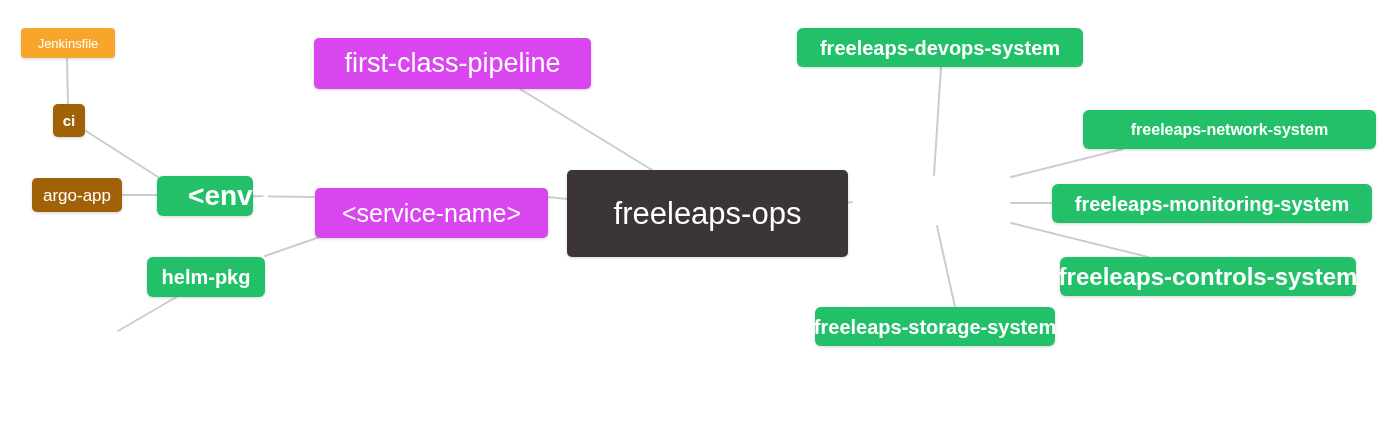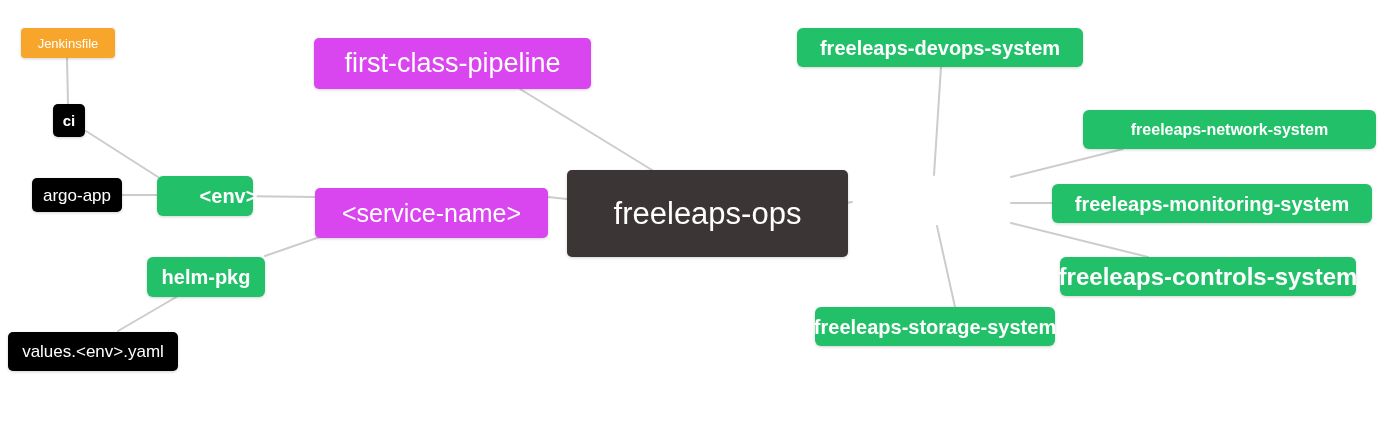--- a/index.html
+++ b/index.html
@@ -35,27 +35,27 @@
     border-radius: 6px;
     box-shadow: 0 1px 3px rgba(0,0,0,0.18);
     white-space: nowrap;
     cursor: pointer;
     box-sizing: border-box;
     line-height: 1;
   }
   .c-blue   { background: #d946ef; }
   .c-green  { background: #23c06a; font-weight: bold; }
   .c-orange { background: #f7a62b; }
-  .c-red    { background: #000000; }
+  .c-red    { background: #a16207; }
   .c-dark   { background: #3b3535; }
 
   .n-jenkinsfile { left: 21px;  top: 28px;  width: 94px;  height: 30px; font-size: 13px; border-radius: 4px; }
   .n-ci          { left: 53px;  top: 104px; width: 32px;  height: 33px; font-size: 15px; font-weight: 700; border-radius: 5px; }
   .n-argo-app    { left: 32px;  top: 178px; width: 90px;  height: 34px; font-size: 17px; border-radius: 5px; }
-  .n-env         { left: 157px; top: 176px; width: 96px;  height: 40px; font-size: 20px; padding-left: 47px; }
+  .n-env         { left: 157px; top: 176px; width: 96px;  height: 40px; font-size: 28px; padding-left: 47px; }
   .n-helm-pkg    { left: 147px; top: 257px; width: 118px; height: 40px; font-size: 20px; }
   .n-values      { left: 8px;   top: 332px; width: 170px; height: 39px; font-size: 17px; border-radius: 5px; }
   .n-pipeline    { left: 314px; top: 38px;  width: 277px; height: 51px; font-size: 27px; border-radius: 5px; }
   .n-service     { left: 315px; top: 188px; width: 233px; height: 50px; font-size: 25px; border-radius: 5px; }
   .n-ops         { left: 567px; top: 170px; width: 281px; height: 87px; font-size: 31px; border-radius: 5px; }
   .n-manifests   { left: 851px; top: 175px; width: 160px; height: 51px; font-size: 25px; border-radius: 5px; }
   .n-devops      { left: 797px;  top: 28px;  width: 286px; height: 39px; font-size: 20px; }
   .n-network     { left: 1083px; top: 110px; width: 293px; height: 39px; font-size: 16px; text-align: center; }
   .n-monitoring  { left: 1052px; top: 184px; width: 320px; height: 39px; font-size: 20px; }
   .n-controls    { left: 1060px; top: 257px; width: 296px; height: 39px; font-size: 24px; }
@@ -81,21 +81,20 @@
     <line x1="1011" y1="203" x2="1052" y2="203"></line>
     <line x1="1011" y1="223" x2="1148" y2="257"></line>
     <line x1="937" y1="226" x2="955" y2="307"></line>
   </svg>
 
   <div class="node c-orange n-jenkinsfile">Jenkinsfile</div>
   <div class="node c-red    n-ci">ci</div>
   <div class="node c-red    n-argo-app">argo-app</div>
   <div class="node c-green  n-env">&lt;env&gt;</div>
   <div class="node c-green  n-helm-pkg">helm-pkg</div>
-  <div class="node c-red    n-values">values.&lt;env&gt;.yaml</div>
   <div class="node c-blue   n-pipeline">first-class-pipeline</div>
   <div class="node c-blue   n-service">&lt;service-name&gt;</div>
   <div class="node c-dark   n-ops">freeleaps-ops</div>
   <div class="node c-green  n-devops">freeleaps-devops-system</div>
   <div class="node c-green  n-network">freeleaps-network-system</div>
   <div class="node c-green  n-monitoring">freeleaps-monitoring-system</div>
   <div class="node c-green  n-controls">freeleaps-controls-system</div>
   <div class="node c-green  n-storage">freeleaps-storage-system</div>
 
 </div>

